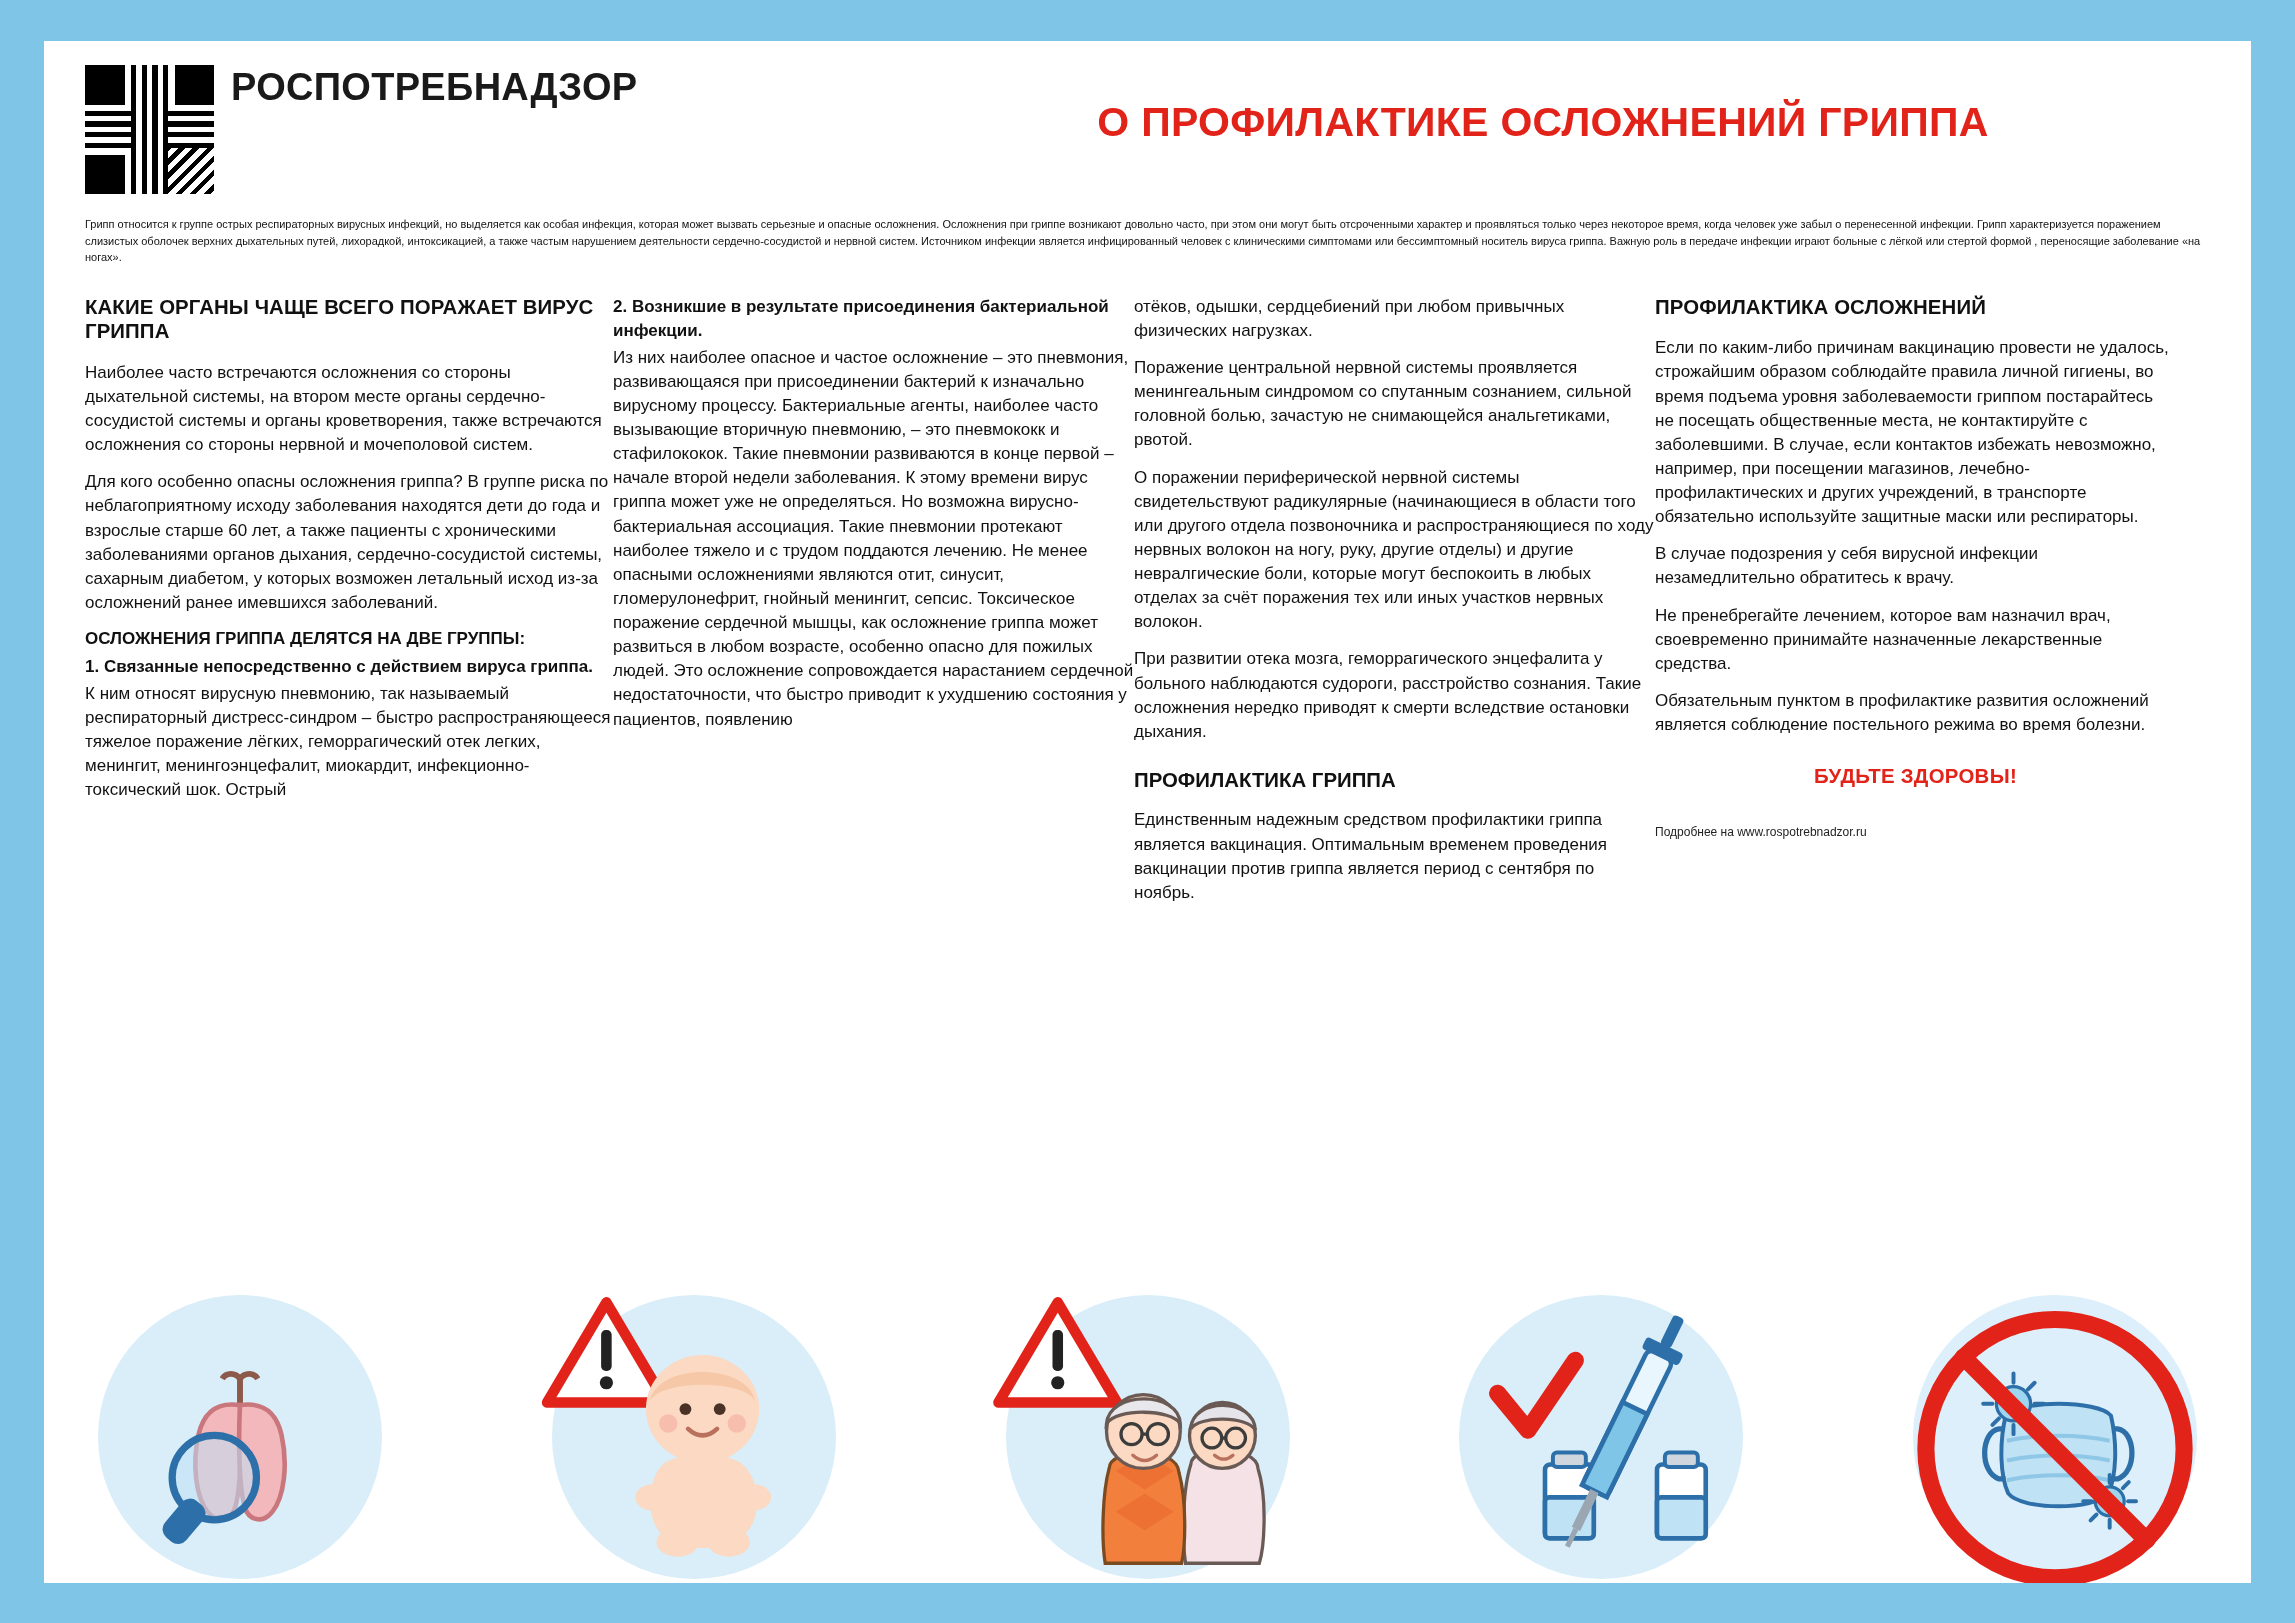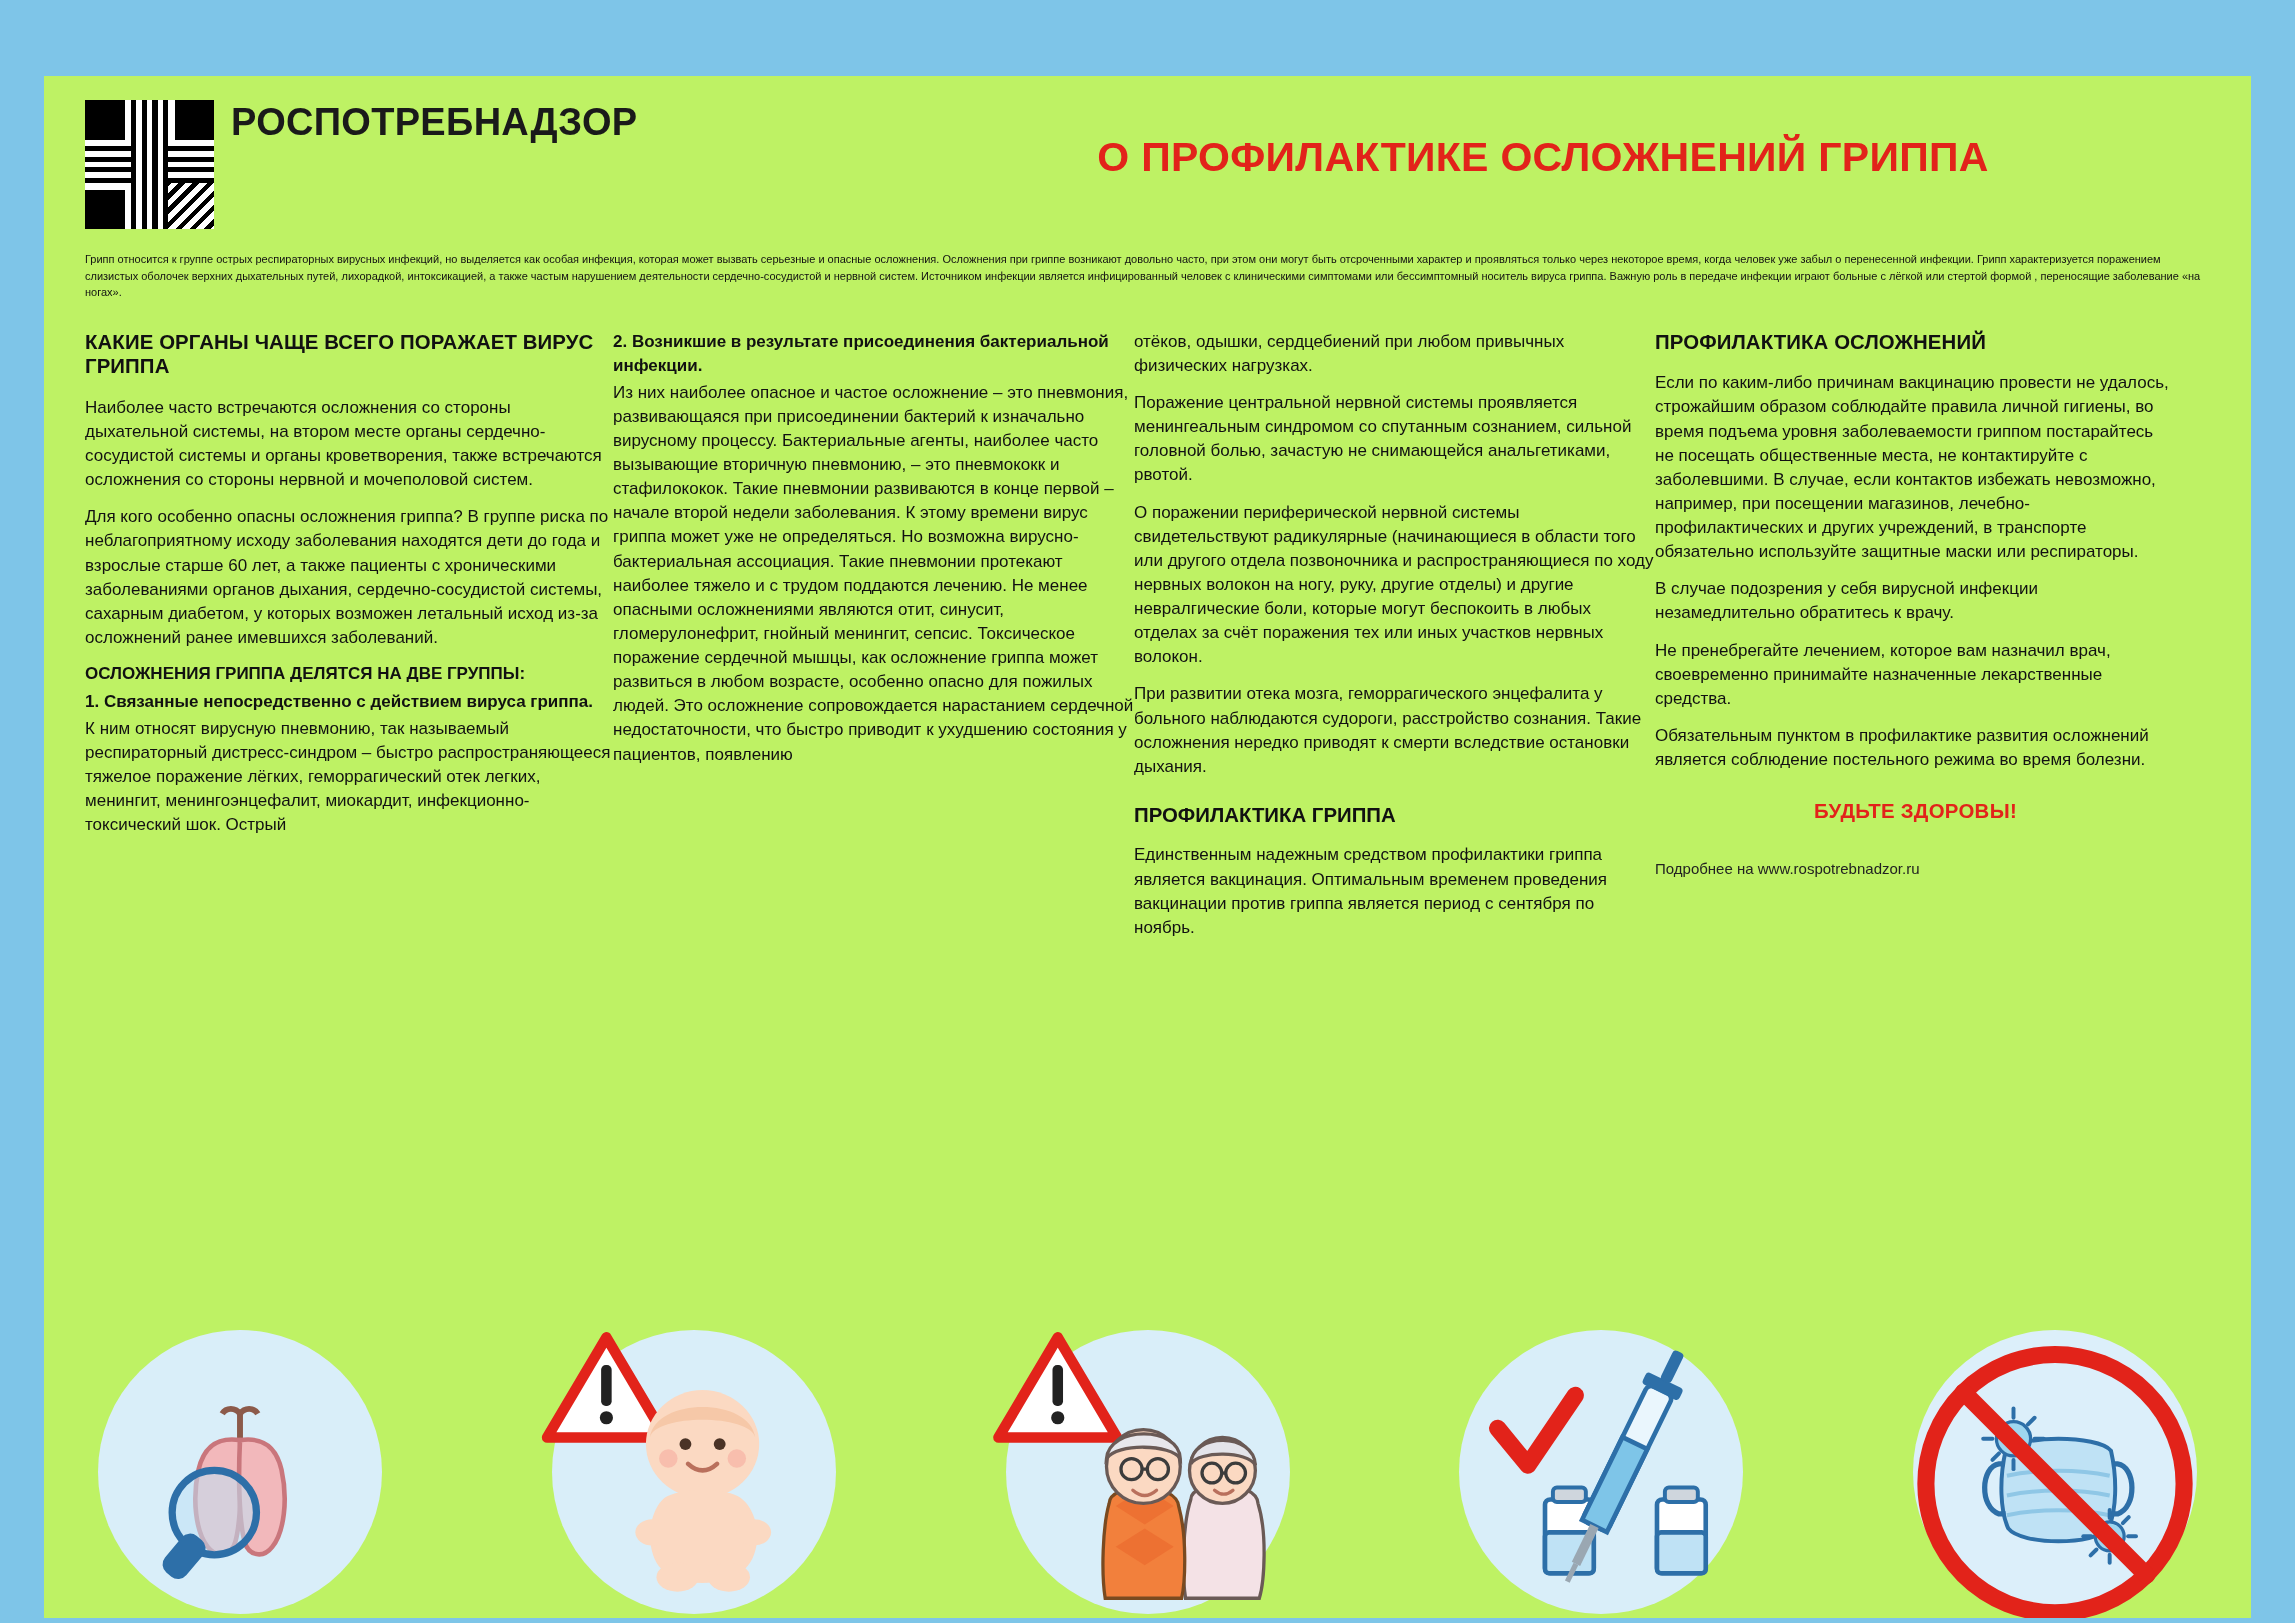--- a/index.html
+++ b/index.html
@@ -18,24 +18,23 @@
     width: 2295px;
     height: 1624px;
     background: #7ec5e8;
     box-sizing: border-box;
     padding: 41px 44px;
   }
   .sheet {
     position: relative;
     width: 100%;
     height: 100%;
-    background: #bef264;
+    background: #ffffff;
     box-sizing: border-box;
     padding: 24px 41px 0 41px;
-    margin-top: 35px;
   }
 
   
   .header {
     display: flex;
     align-items: flex-start;
     gap: 26px;
   }
   .brandblock {
     display: flex;
@@ -151,21 +150,21 @@
   }
   .healthy {
     color: #e2231a;
     font-size: 20.4px;
     font-weight: bold;
     text-align: center;
     margin-top: 28px;
     letter-spacing: 0.3px;
   }
   .moreinfo {
-    font-size: 15px;
+    font-size: 12px;
     color: #222;
     margin-top: 37px;
   }
 
   
   .iconrow {
     position: absolute;
     left: 41px;
     right: 41px;
     bottom: 0;

